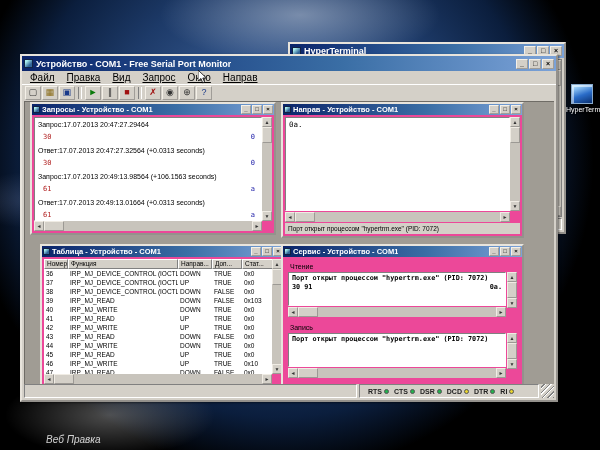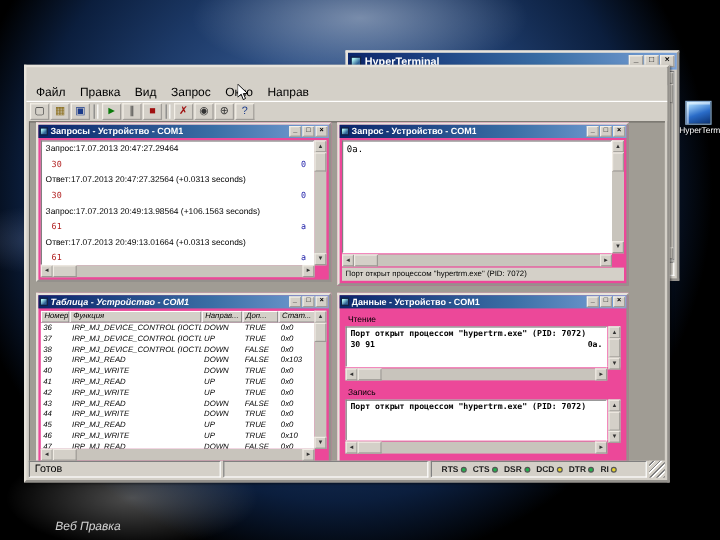--- a/index.html
+++ b/index.html
@@ -11,21 +11,21 @@
       radial-gradient(ellipse 90px 40px at 30px 200px, rgba(180,200,255,.18), transparent 70%),
       radial-gradient(circle 330px at 280px 160px, #5b82b8 0%, #33568c 30%, #1d3a68 55%, #0b1e3d 78%, #000 95%),
       #000;}
   
   .win{position:absolute;background:#d4d0c8;border:2px outset #e8e4dc;box-shadow:1px 1px 2px rgba(0,0,0,.5);}
   .titlebar{display:flex;align-items:center;height:14px;background:linear-gradient(90deg,#0a246a,#3a6ea5 60%,#7ba2d8);color:#fff;font-size:9px;font-weight:bold;padding:0 2px;white-space:nowrap;overflow:hidden;}
   .tb-icon{width:9px;height:9px;flex:none;margin-right:3px;background:linear-gradient(135deg,#aee 20%,#369 70%);border:1px solid #112244;}
   .tb-text{overflow:hidden;text-overflow:ellipsis;}
   .win-btns{margin-left:auto;display:flex;gap:1px;flex:none;}
   .win-btn{width:12px;height:10px;background:#d4d0c8;border:1px outset #f4f0e8;color:#000;font-size:7px;line-height:8px;text-align:center;font-weight:bold;}
-  .menubar{display:flex;align-items:center;height:13px;font-size:10px;padding:0 2px;background:#d4d0c8;}
+  .menubar{display:flex;align-items:center;height:13px;font-size:10px;padding:0 2px;background:#d4d0c8;text-decoration:underline;}
   .menu-item{padding:0 6px;color:#000;}
   .toolbar{display:flex;align-items:center;height:17px;padding:0 3px;gap:1px;background:#d4d0c8;border-top:1px solid #fff;}
   .tb-btn{width:16px;height:14px;flex:none;background:#d4d0c8;border:1px outset #f4f0e8;font-size:9px;line-height:11px;text-align:center;color:#222;}
   .tb-sep{width:4px;height:12px;flex:none;border-left:1px solid #808080;border-right:1px solid #fff;margin:0 2px;}
   .mdi{position:absolute;left:2px;right:2px;top:45px;bottom:16px;background:#a09c94;box-shadow:inset 1px 1px 0 #6f6c66;overflow:hidden;}
   
   .child{position:absolute;background:#ec4899;border:2px outset #e8e4dc;box-shadow:none;}
   .child .titlebar{height:11px;font-size:7.5px;padding:0 1px;}
   .child .tb-icon{width:7px;height:7px;margin-right:2px;}
   .child .win-btn{width:10px;height:9px;font-size:6px;line-height:7px;}
@@ -112,20 +112,29 @@
       </div>
     <div class="bgw-status" id="bgw-status">
         <span class="bgw-seg sb-fill"></span>
         <span class="bgw-seg">SCROLL</span>
         <span class="bgw-seg">CAPS</span>
         <span class="bgw-seg">NUM</span>
       </div>
   </div>
 
   <div class="win" id="main-window">
+    <div class="titlebar">
+      <span class="tb-icon"></span>
+      <span class="tb-text">Устройство - COM1 - Free Serial Port Monitor</span>
+      <span class="win-btns">
+          <span class="win-btn">_</span>
+          <span class="win-btn">□</span>
+          <span class="win-btn">×</span>
+        </span>
+    </div>
     <div class="menubar" id="menubar">
         <span class="menu-item">Файл</span>
         <span class="menu-item">Правка</span>
         <span class="menu-item">Вид</span>
         <span class="menu-item">Запрос</span>
         <span class="menu-item">Окно</span>
         <span class="menu-item">Направ</span>
       </div>
     <div class="toolbar" id="toolbar">
         <span class="tb-btn" style="color: rgb(51, 51, 51);">▢</span>
@@ -186,21 +195,21 @@
             <span class="sb-btn">◄</span>
             <span class="sb-thumb"></span>
             <span class="sb-fill"></span>
             <span class="sb-btn">►</span>
           </div>
       </div>
 
       <div class="child" style="left:257px;top:1px;width:243px;height:136px;">
         <div class="titlebar">
           <span class="tb-icon"></span>
-          <span class="tb-text">Запрос - Устройство - COM1</span>
+          <span class="tb-text">Направ - Устройство - COM1</span>
           <span class="win-btns">
               <span class="win-btn">_</span>
               <span class="win-btn">□</span>
               <span class="win-btn">×</span>
             </span>
         </div>
         <div class="client" style="left:2px;top:13px;right:12px;bottom:25px;">
           <div class="con-text">0a.</div>
         </div>
         <div class="vscroll" style="right:2px;top:13px;bottom:25px;">
@@ -211,21 +220,21 @@
           </div>
         <div class="hscroll" style="left:2px;right:12px;bottom:14px;">
             <span class="sb-btn">◄</span>
             <span class="sb-thumb"></span>
             <span class="sb-fill"></span>
             <span class="sb-btn">►</span>
           </div>
         <div class="con-msg">Порт открыт процессом "hypertrm.exe" (PID: 7072)</div>
       </div>
 
-      <div class="child" style="left:6px;top:143px;width:246px;height:144px;font-style:italic;">
+      <div class="child" style="left:16px;top:143px;width:246px;height:144px;">
         <div class="titlebar">
           <span class="tb-icon"></span>
           <span class="tb-text">Таблица - Устройство - COM1</span>
           <span class="win-btns">
               <span class="win-btn">_</span>
               <span class="win-btn">□</span>
               <span class="win-btn">×</span>
             </span>
         </div>
         <div class="tbl-head" id="tbl-head">
@@ -331,21 +340,21 @@
             <span class="sb-btn">◄</span>
             <span class="sb-thumb"></span>
             <span class="sb-fill"></span>
             <span class="sb-btn">►</span>
           </div>
       </div>
 
       <div class="child" style="left:257px;top:143px;width:243px;height:144px;">
         <div class="titlebar">
           <span class="tb-icon"></span>
-          <span class="tb-text">Данные - Устройство - COM1</span>
+          <span class="tb-text">Сервис - Устройство - COM1</span>
           <span class="win-btns">
               <span class="win-btn">_</span>
               <span class="win-btn">□</span>
               <span class="win-btn">×</span>
             </span>
         </div>
         <div class="lbl" style="left:7px;top:17px;">Чтение</div>
         <div class="databox" style="left:5px;top:26px;right:16px;height:34px;">
           <div class="dataline">Порт открыт процессом "hypertrm.exe" (PID: 7072)</div>
           <div class="dataline">
@@ -379,21 +388,20 @@
             <span class="sb-btn">◄</span>
             <span class="sb-thumb"></span>
             <span class="sb-fill"></span>
             <span class="sb-btn">►</span>
           </div>
       </div>
 
     </div>
 
     <div class="statusbar">
-      <div class="sb-panel sb-main">Готов</div>
       <div class="sb-panel sb-mid"></div>
       <div class="sb-panel sb-leds" id="leds">
           <span class="sb-led">
             <span>RTS</span>
             <span class="dot" style="background: rgb(34, 177, 76);"></span>
           </span>
           <span class="sb-led">
             <span>CTS</span>
             <span class="dot" style="background: rgb(34, 177, 76);"></span>
           </span>

